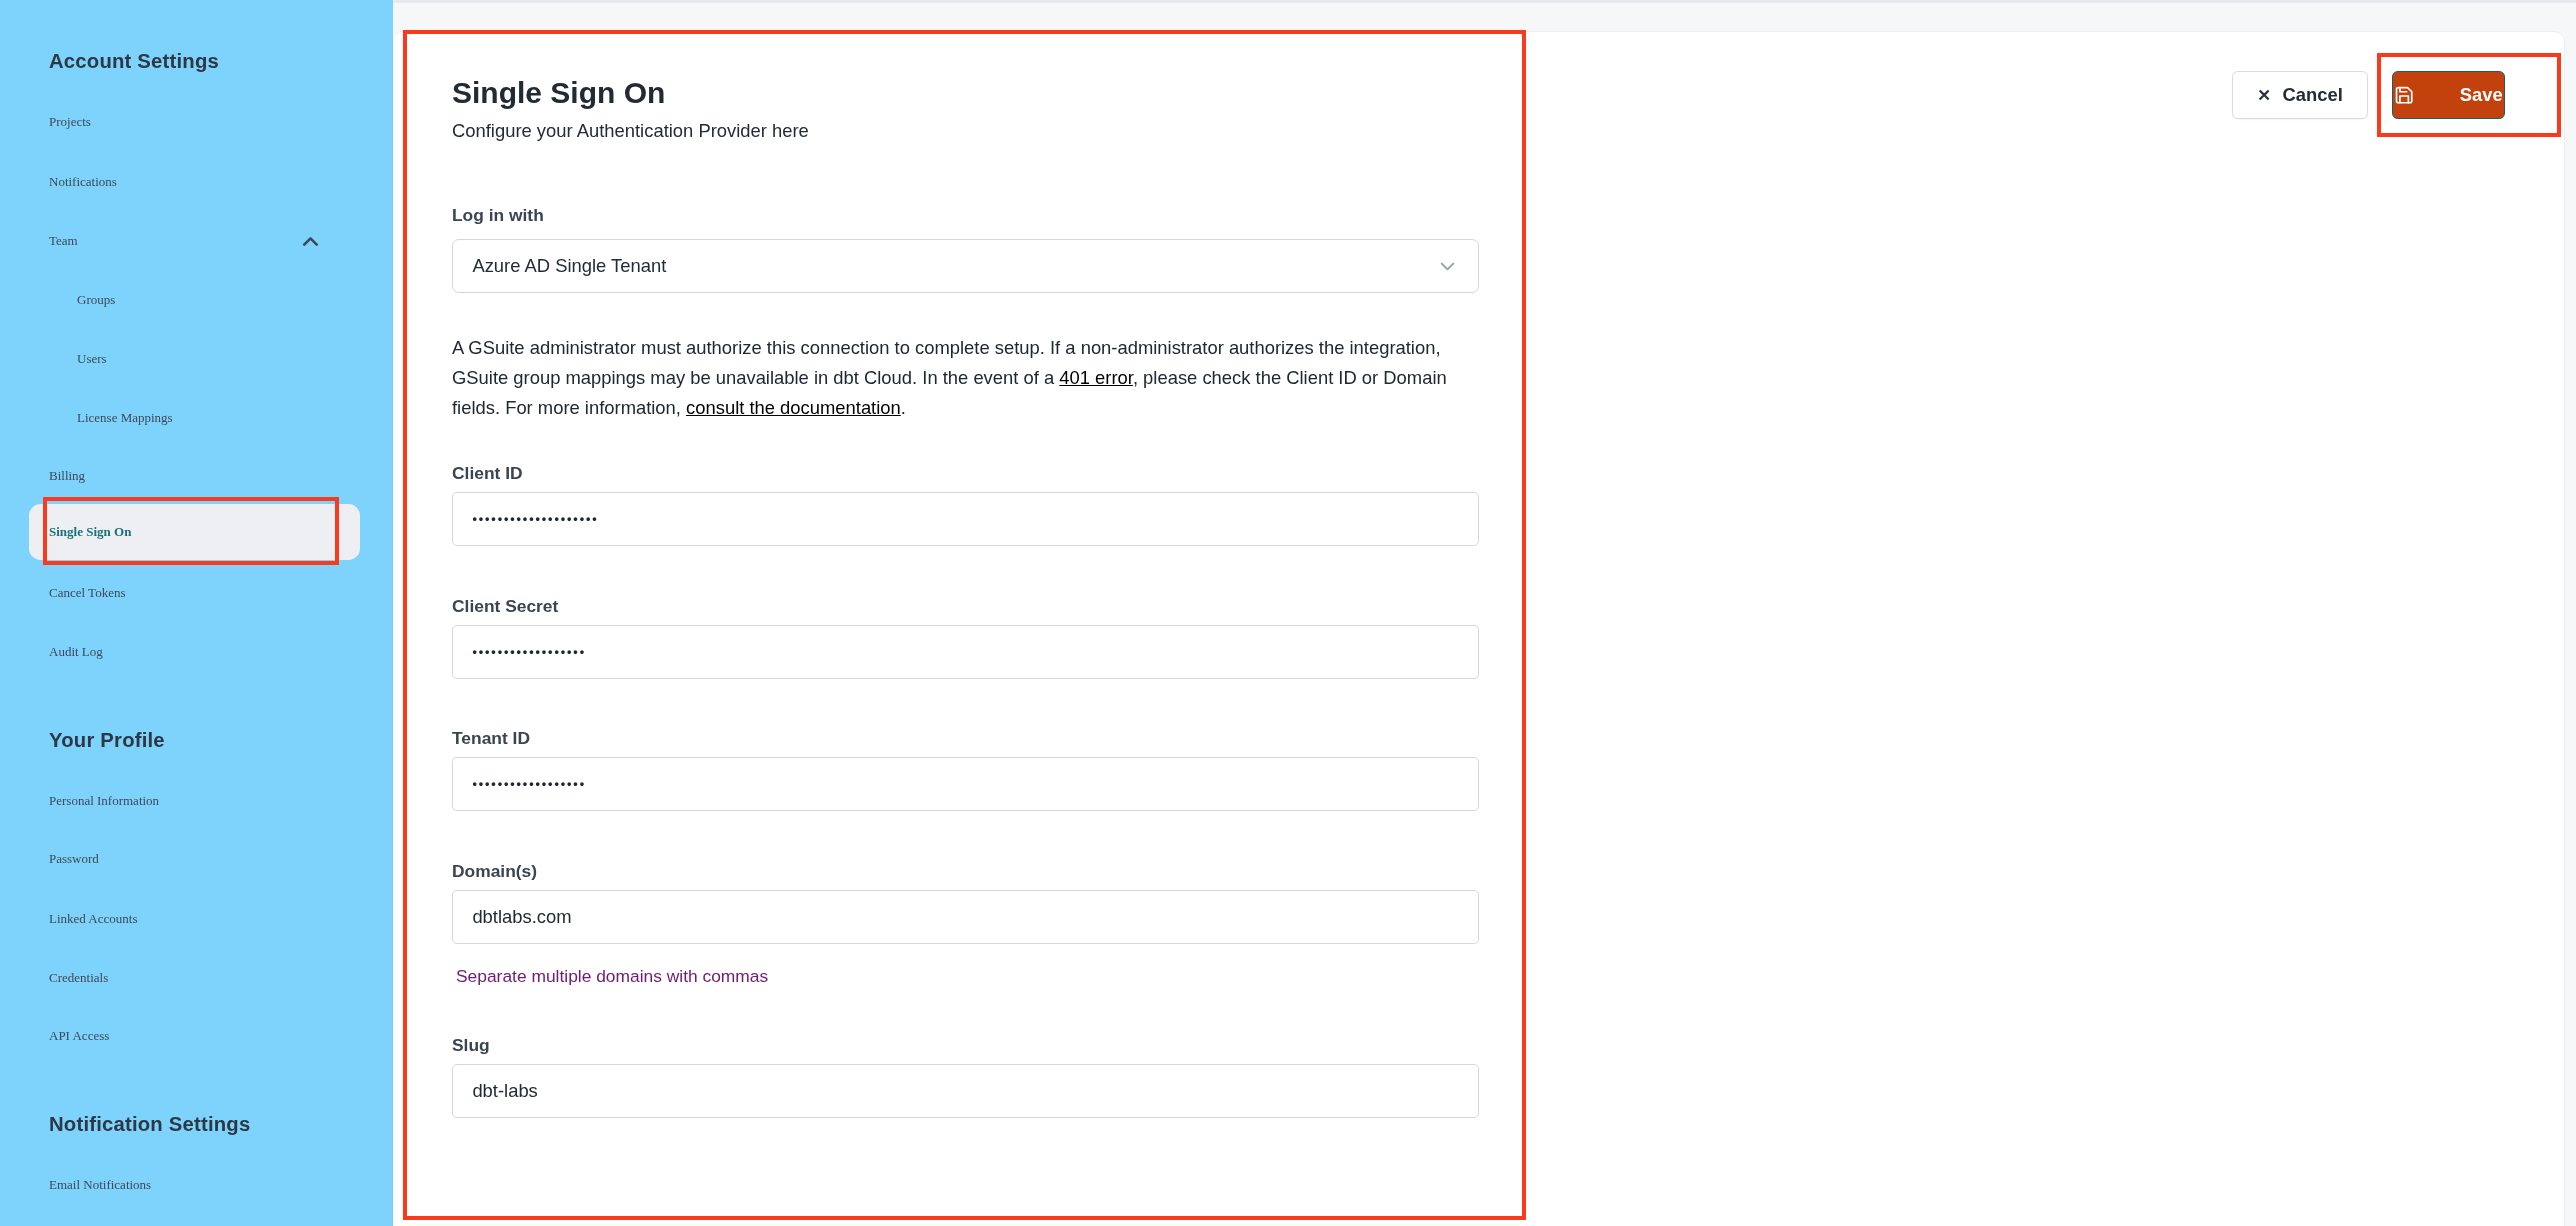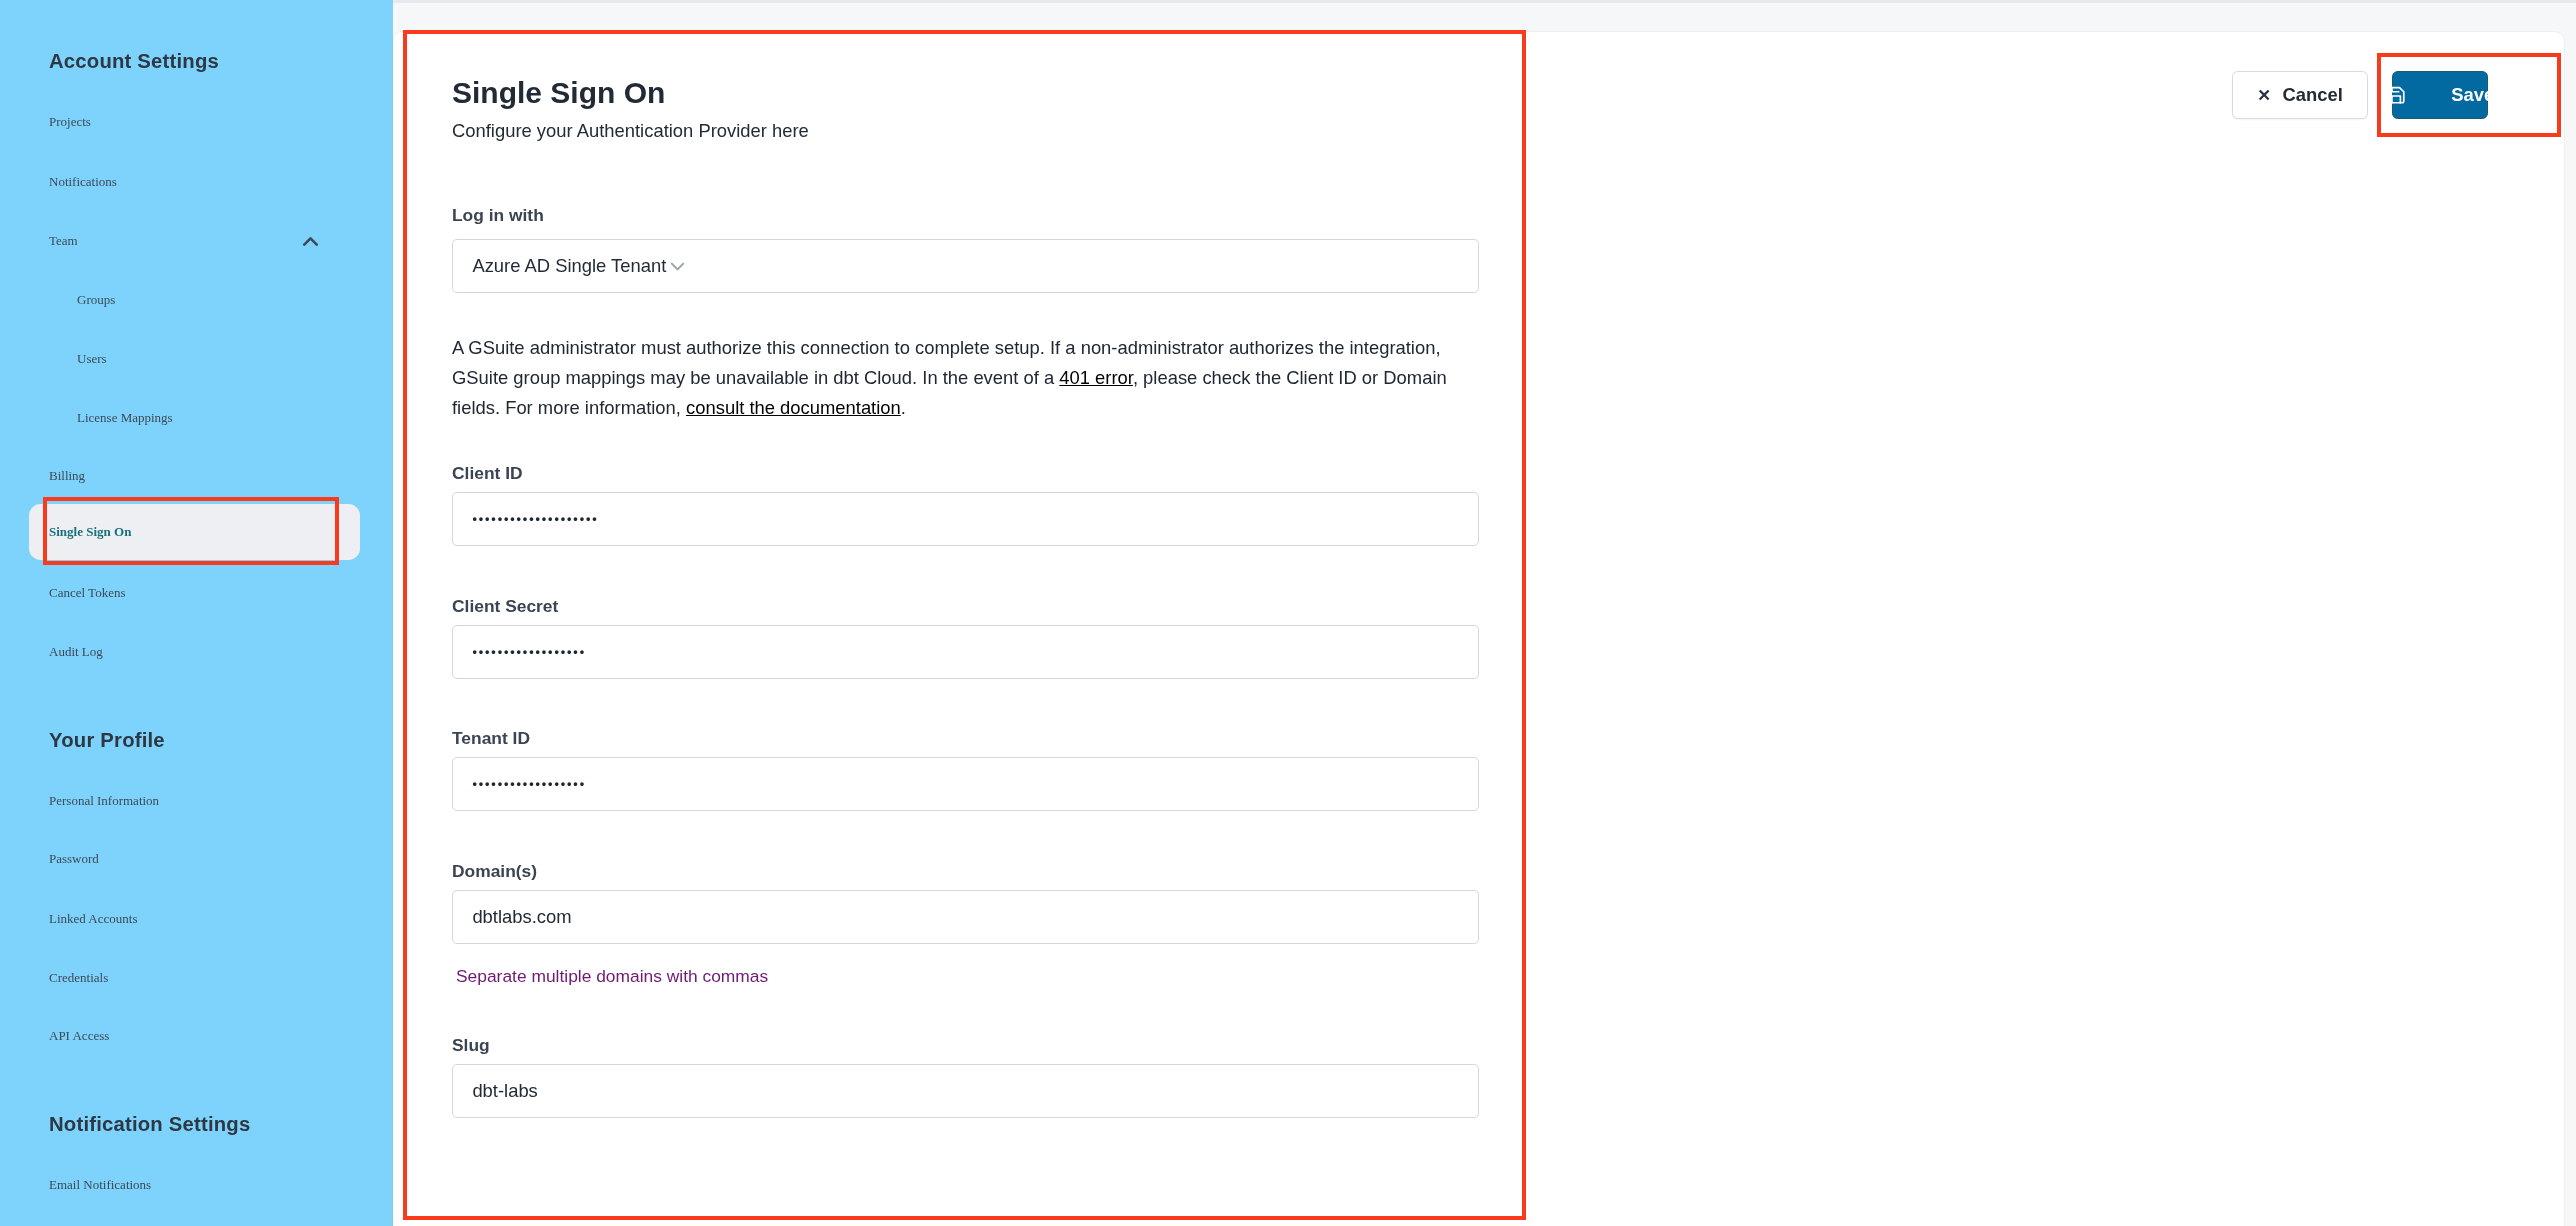--- a/index.html
+++ b/index.html
@@ -43,21 +43,21 @@
   .page-subtitle { left: 452px; top: 120px; font-size: 18.4px; color: #232b36; }
 
   .field-label { position: absolute; left: 452px; font-size: 17.4px; font-weight: 700; color: #3a4452; }
   .text-input, .select-box {
     position: absolute; left: 452px; width: 1027px; height: 54px;
     background: #fff; border: 1px solid #d3d7dd; border-radius: 4.8px;
     font-family: "Liberation Sans", sans-serif;
     font-size: 18.4px; color: #232b36; padding: 0 19.4px; outline: none;
   }
   .text-input.masked { font-size: 12.6px; letter-spacing: 1.9px; font-weight: 700; color: #1f2733; }
-  .select-box { display: flex; align-items: center; cursor: pointer; }
+  .select-box { display: flex; align-items: center; justify-content: space-between; cursor: pointer; border-radius: 7px; }
   .select-chevron { width: 23px; height: 23px; flex: 0 0 auto; }
 
   .description {
     position: absolute; left: 452px; top: 333px; width: 1031px;
     font-size: 18.4px; line-height: 30px; color: #202833;
   }
   .description a { color: #000000; text-decoration: underline; cursor: pointer; }
 
   .helper-text { position: absolute; left: 456px; top: 966px; font-size: 17.4px; color: #701a75; }
 
@@ -66,21 +66,21 @@
     position: absolute; top: 71px; height: 48px; display: flex; align-items: center;
     justify-content: center; gap: 11.6px; border-radius: 5.8px; cursor: pointer;
     font-size: 18.4px; font-family: "Liberation Sans", sans-serif;
   }
   .btn-cancel {
     left: 2232px; width: 136px; background: #fff; border: 1px solid #d8dbe0;
     color: #232b36; box-shadow: 0 1px 1.9px rgba(20,30,40,0.05); font-weight: 600;
   }
   .btn-cancel .x-glyph { font-size: 16.5px; font-weight: 700; color: #2b333f; }
   .btn-save {
-    left: 2392px; width: 96px; background: #0369a1; border: 1px solid #11606a;
+    left: 2392px; width: 113px; background: #c2410c; border: 1px solid #11606a;
     color: #fff; font-weight: 600; gap: 45px;
   }
 
   
   .annotation { position: absolute; border: 4.8px solid #fa3a1c; background: transparent; pointer-events: none; z-index: 50; }
   .anno-sidebar { left: 43px; top: 497px; width: 296px; height: 68px; }
   .anno-main { left: 403px; top: 30px; width: 1123px; height: 1190px; }
   .anno-save { left: 2377px; top: 53px; width: 184px; height: 84px; }
 </style>
 </head>

